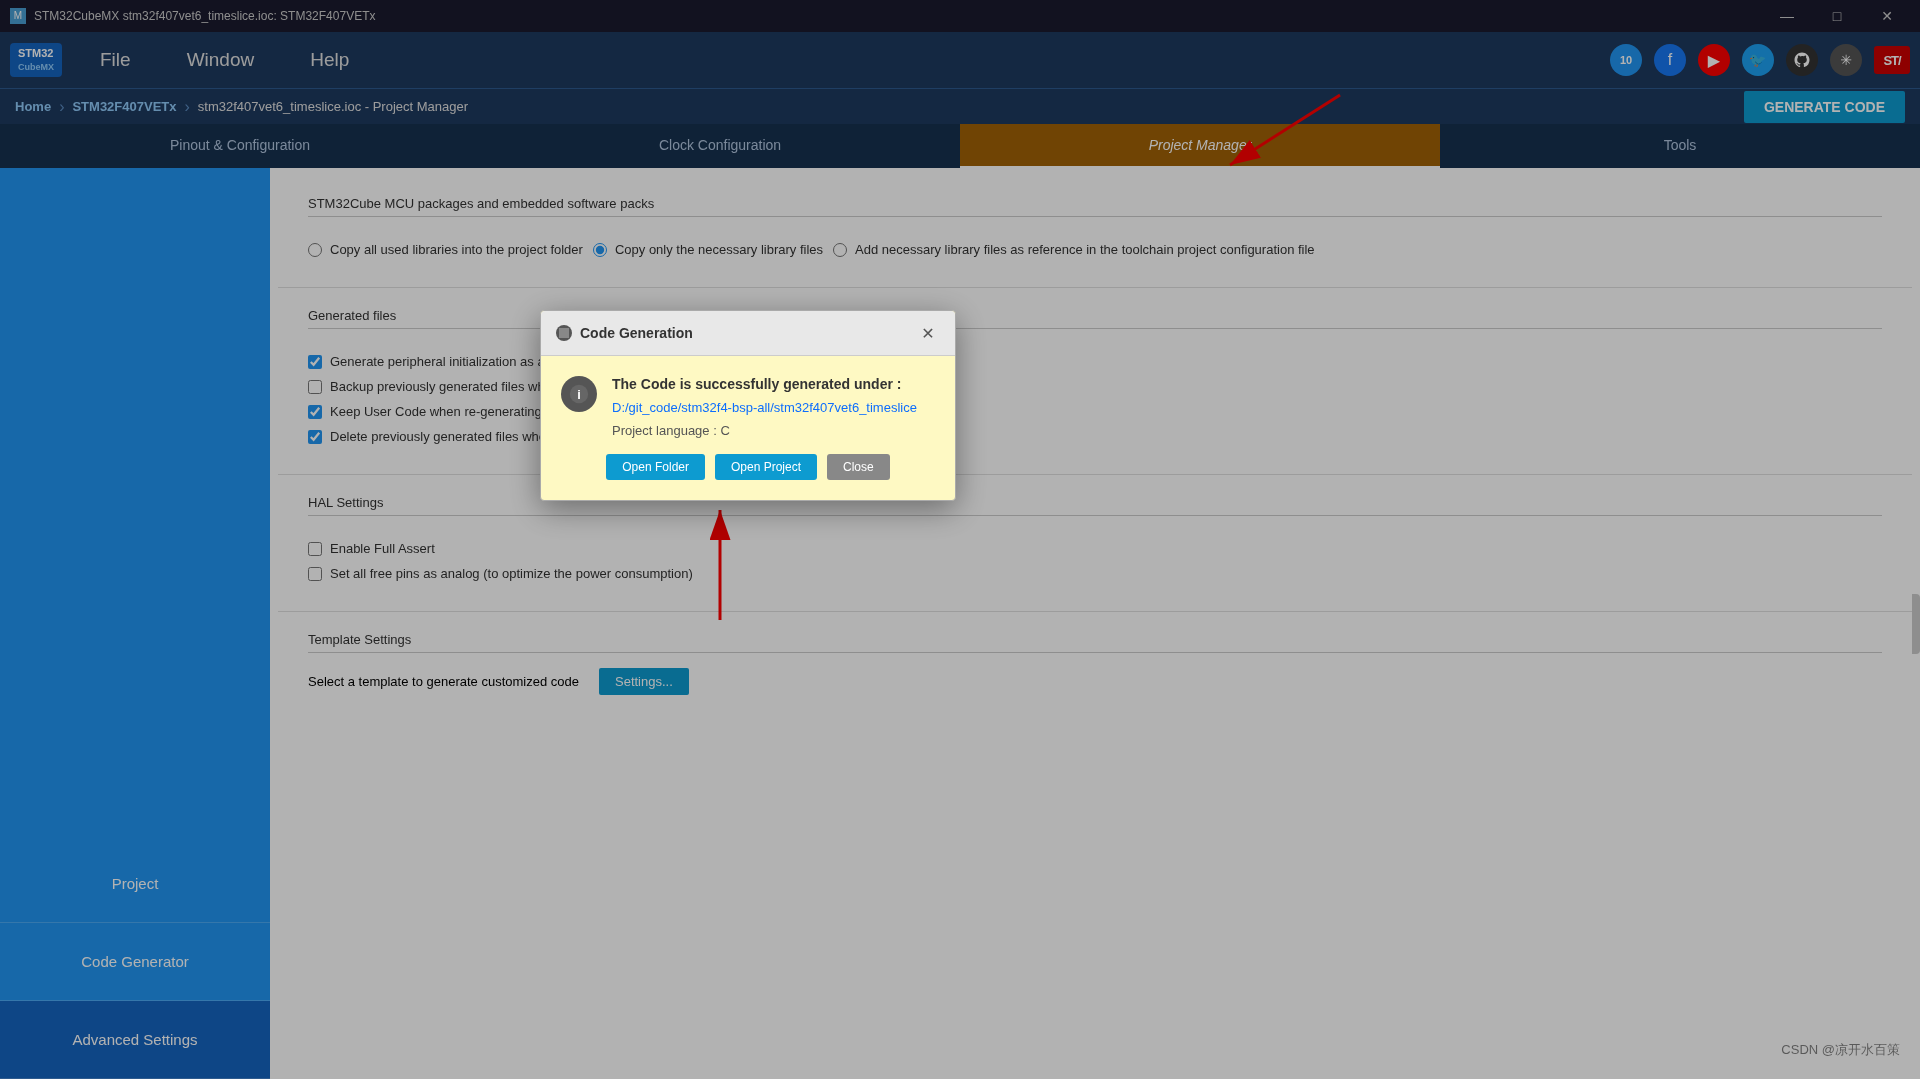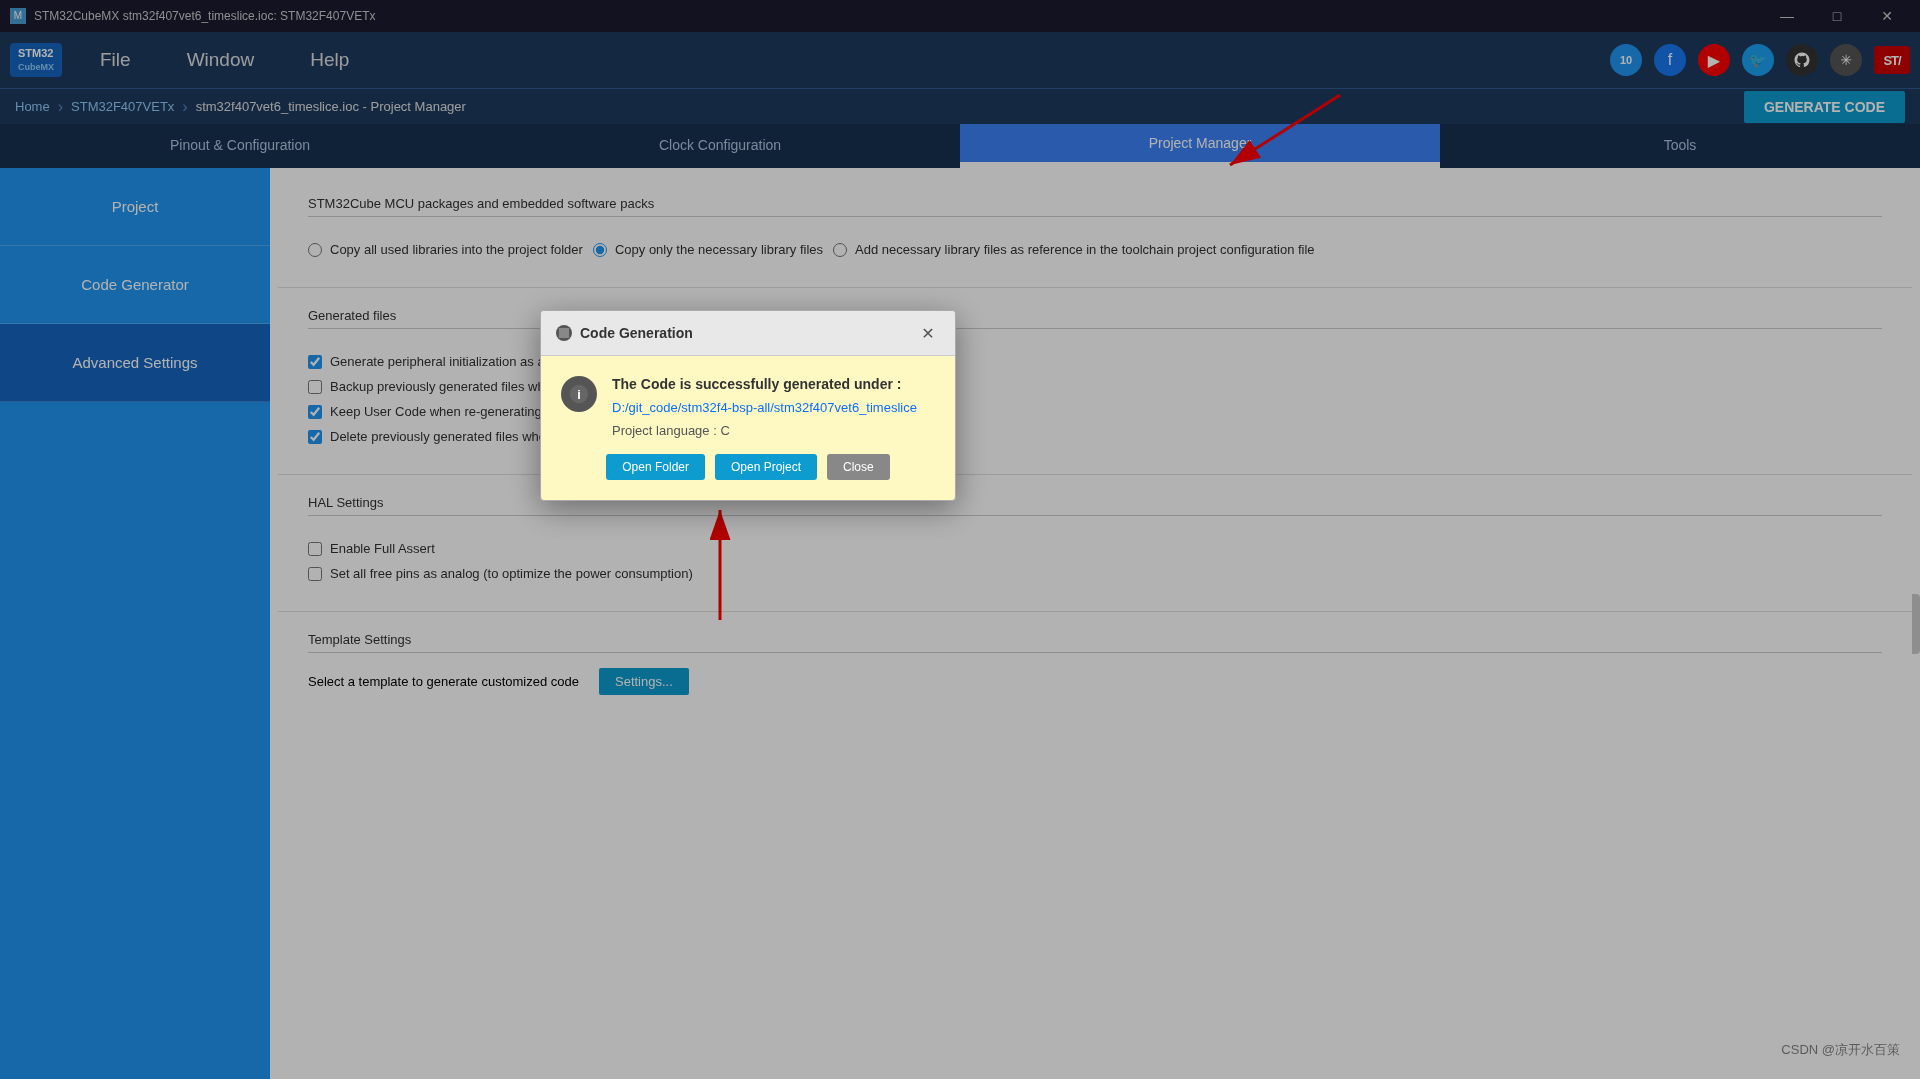--- a/index.html
+++ b/index.html
@@ -48,21 +48,21 @@
 
     
     .breadcrumb {
       background: #1e3a5f;
       display: flex;
       align-items: center;
       height: 36px;
       padding: 0 15px;
       border-top: 1px solid #2d5a8e;
     }
-    .breadcrumb-item { color: #90caf9; font-size: 13px; cursor: pointer; }
+    .breadcrumb-item { color: #90caf9; font-size: 13px; cursor: pointer; font-weight: bold; }
     .breadcrumb-sep { color: #5a8abf; margin: 0 8px; font-size: 16px; }
     .breadcrumb-current { color: #e0e0e0; font-size: 13px; }
     .generate-btn {
       margin-left: auto;
       background: #0d9bd0;
       color: white;
       border: none;
       padding: 8px 20px;
       font-size: 14px;
       font-weight: bold;
@@ -81,38 +81,40 @@
       display: flex;
       align-items: center;
       justify-content: center;
       color: #b0c4de;
       font-size: 14px;
       cursor: pointer;
       border-bottom: 3px solid transparent;
       background: #16324f;
     }
     .tab.active {
-      background: #3b82f6;
+      background: #a16207;
       color: white;
-      border-bottom: 6px solid #ffffff;
+      border-bottom: 2px solid #ffffff;
+      font-style: italic;
     }
 
     
     .main-content {
       display: flex;
       height: calc(1079px - 32px - 56px - 36px - 44px);
       background: #f5f5f5;
     }
 
     
     .sidebar {
       width: 270px;
       background: #2196f3;
       display: flex;
       flex-direction: column;
+      justify-content: flex-end;
     }
     .sidebar-item {
       padding: 30px 15px;
       color: white;
       font-size: 15px;
       cursor: pointer;
       border-bottom: 1px solid rgba(255,255,255,0.2);
       text-align: center;
     }
     .sidebar-item.active { background: #1565c0; }

